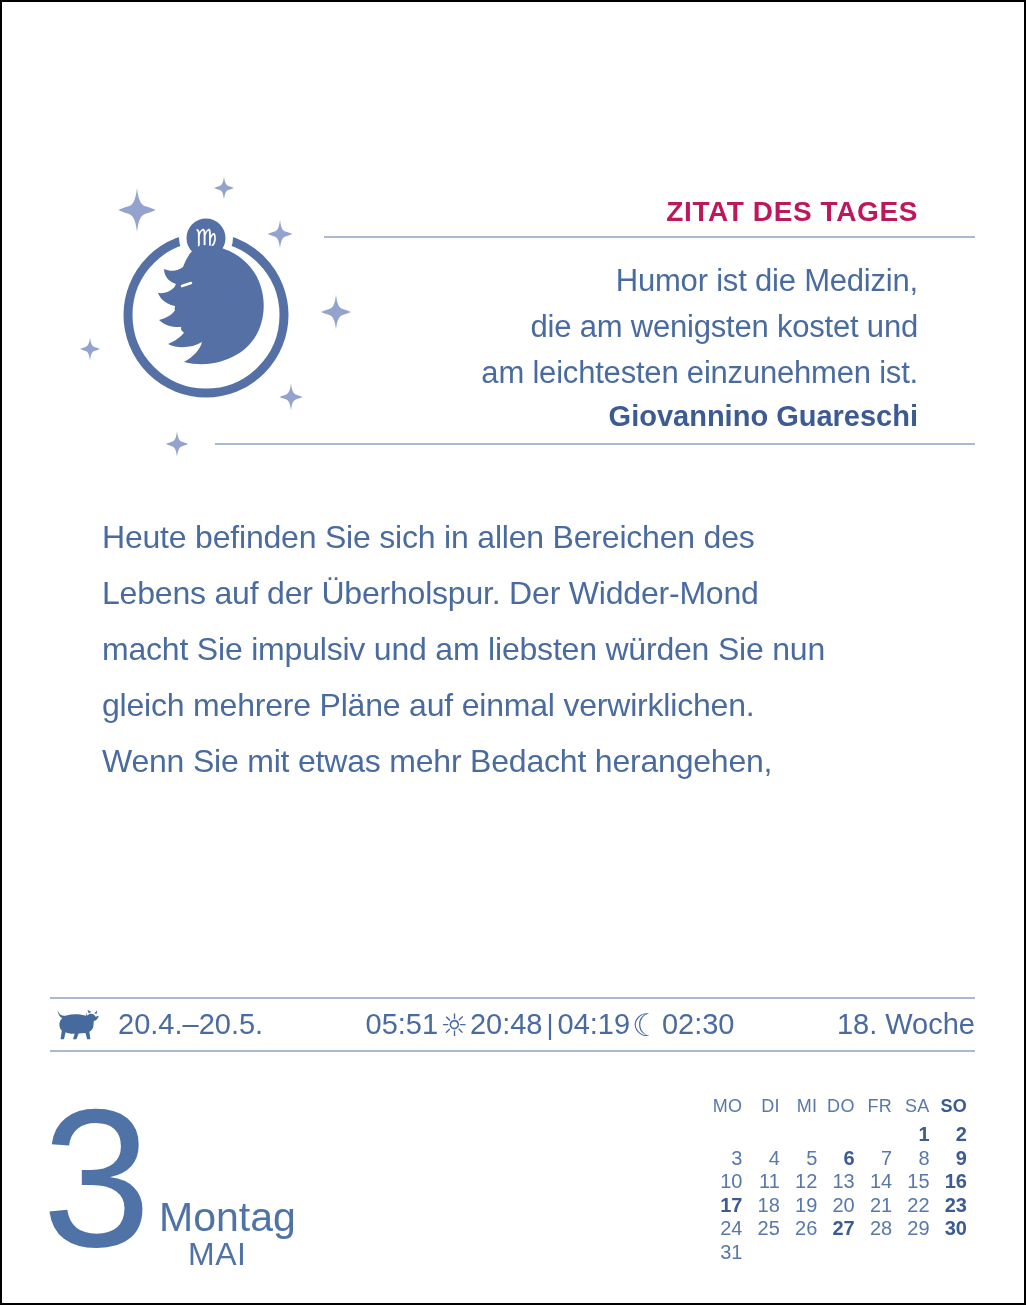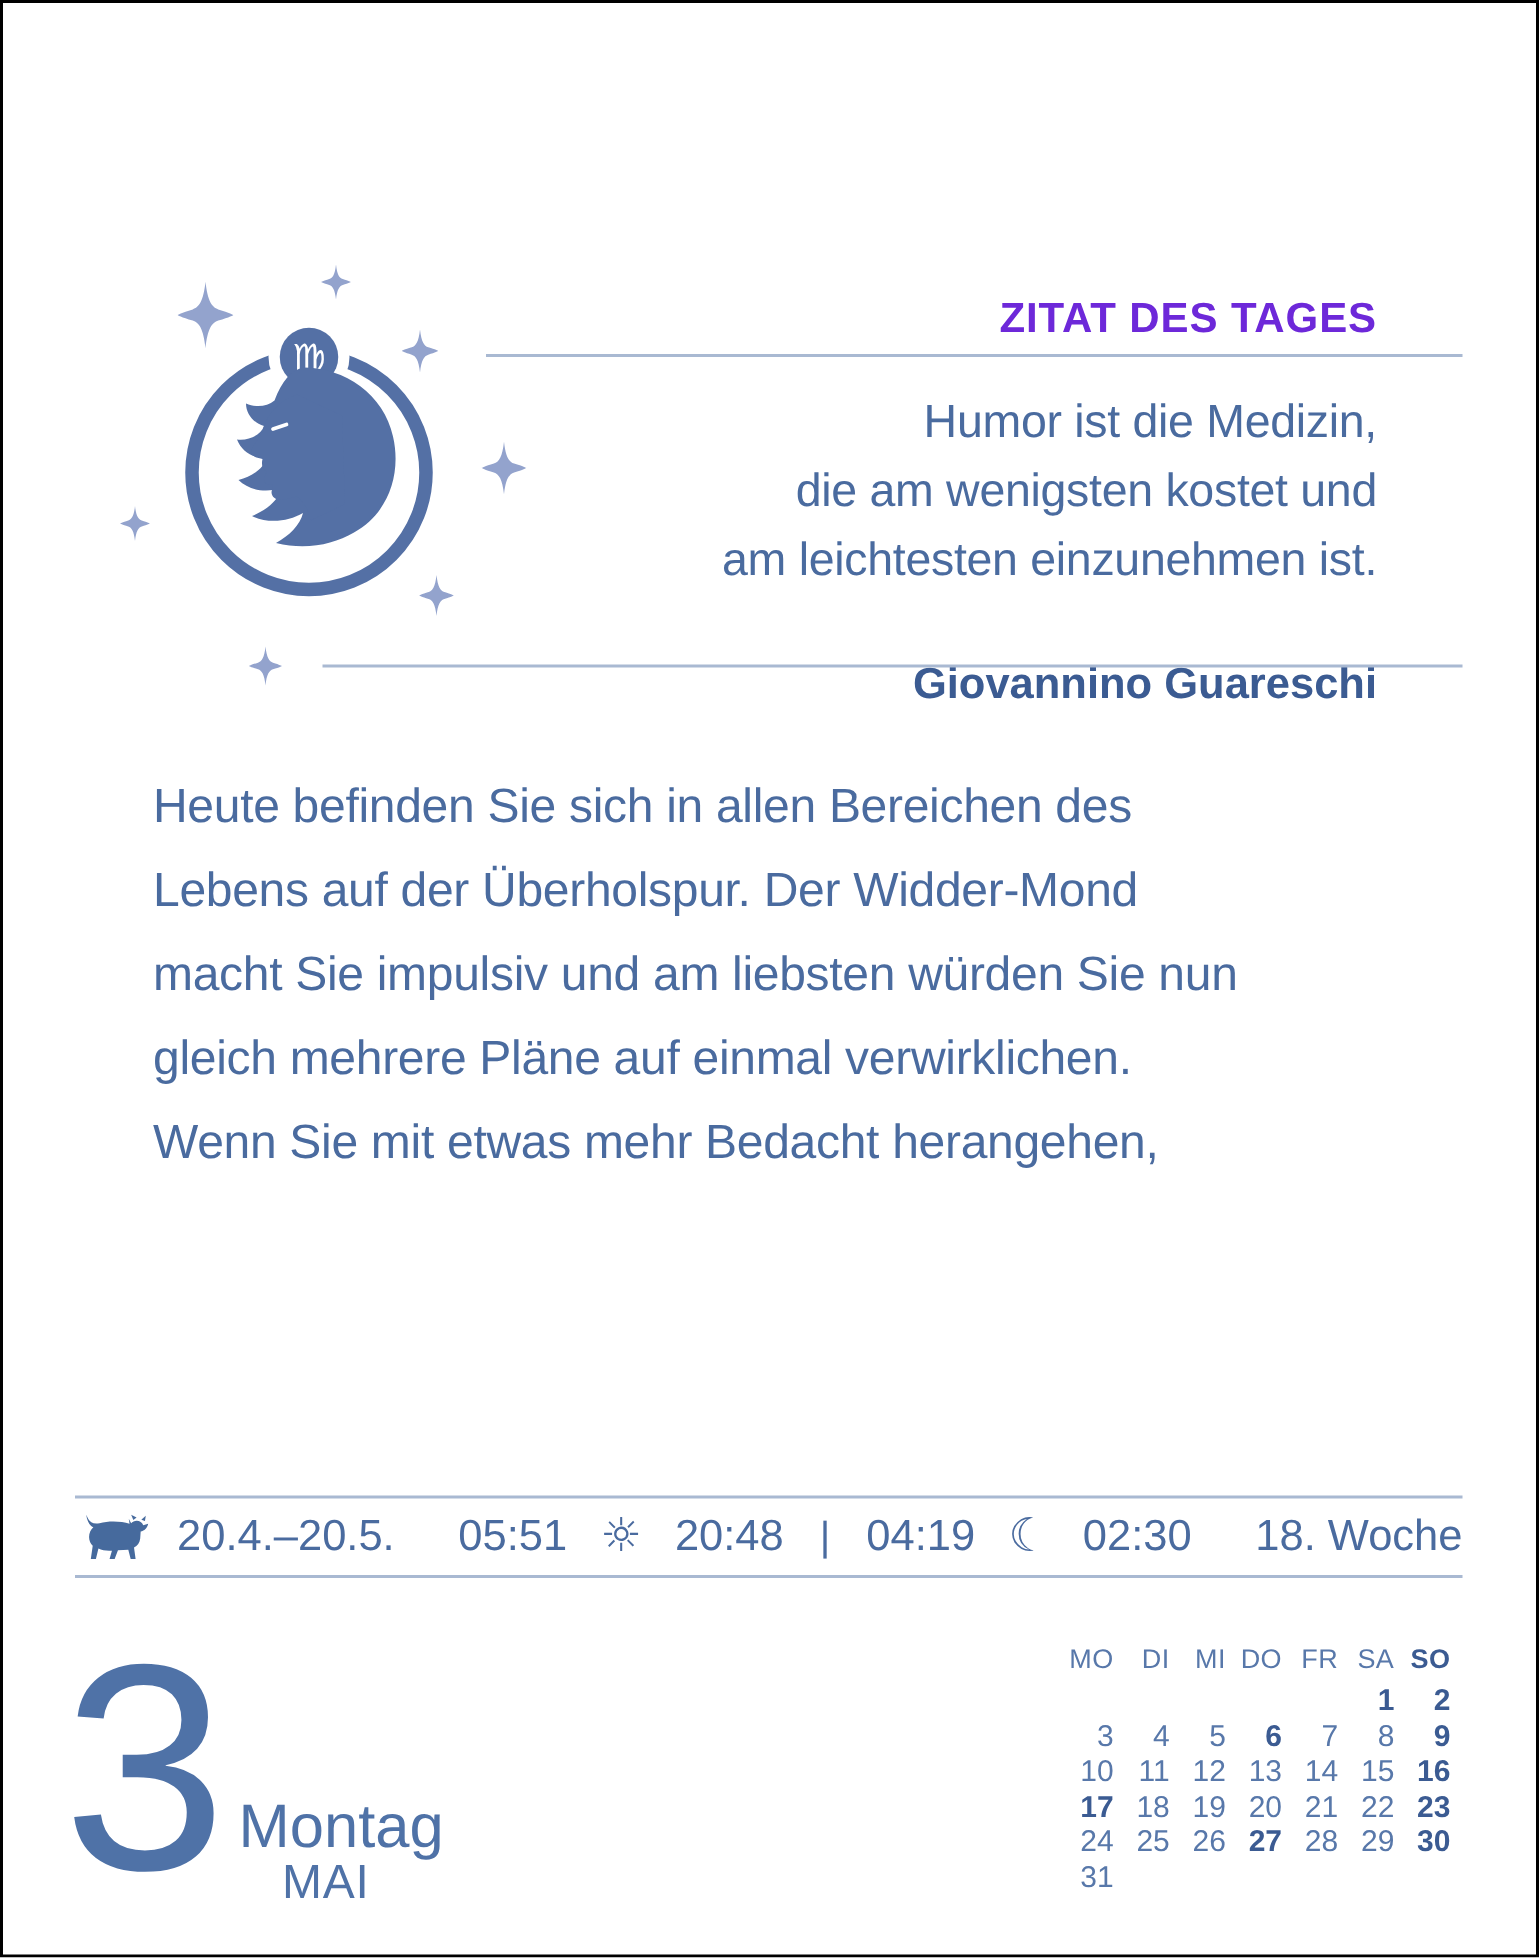--- a/index.html
+++ b/index.html
@@ -6,49 +6,49 @@
   .page{
     position:relative;width:1026px;height:1305px;box-sizing:border-box;
     border:2px solid #000;background:#fff;overflow:hidden;
     font-family:"Liberation Sans",sans-serif;
   }
   
   .emblem{position:absolute;left:52px;top:160px;width:300px;height:300px;}
   
   .quote-heading{
     position:absolute;top:194px;right:106px;margin:0;
-    font-size:28px;font-weight:700;letter-spacing:.6px;color:#6d28d9;white-space:nowrap;
+    font-size:28px;font-weight:700;letter-spacing:.6px;color:#be185d;white-space:nowrap;
   }
   .rule{position:absolute;height:2px;background:#a9b9d2;}
   .rule-top{top:234px;left:322px;right:49px;}
   .rule-quote-bottom{top:441px;left:213px;right:49px;}
   .quote-lines{
     position:absolute;top:256px;right:106px;text-align:right;
     font-size:31px;line-height:46px;color:#4a6b9f;white-space:nowrap;letter-spacing:-.2px;
   }
   .quote-author{
     position:absolute;top:398px;right:106px;text-align:right;
-    font-size:29px;font-weight:700;color:#3b5b92;white-space:nowrap;margin-top:40px;
+    font-size:29px;font-weight:700;color:#3b5b92;white-space:nowrap;
   }
   
   .horoscope{
     position:absolute;left:100px;top:507px;
     font-size:32px;line-height:56px;color:#4a6b9f;letter-spacing:-.2px;white-space:nowrap;
   }
   
   .rule-info-top{top:995px;left:48px;right:49px;}
   .rule-info-bottom{top:1048px;left:48px;right:49px;}
   .infobar{
     position:absolute;top:997px;left:48px;right:49px;height:50px;
     display:flex;align-items:center;justify-content:space-between;
     font-size:29px;color:#4a6b9f;white-space:nowrap;
   }
   .ib-left{display:flex;align-items:center;gap:16px;}
   .ib-left svg{display:block;}
-  .ib-center{display:flex;align-items:center;gap:22px;}
+  .ib-center{display:flex;align-items:flex-end;gap:2px;}
   .ib-center .icon{font-family:"DejaVu Sans",sans-serif;font-size:31px;line-height:1;}
   .ib-center .sep{padding:0 2px;color:#4a6b9f;font-size:27px;}
   
   .big-day{
     position:absolute;left:40px;top:1079px;
     font-size:196px;line-height:1;font-weight:300;color:#4f72a7;
   }
   .weekday{position:absolute;left:157px;top:1192px;font-size:41px;color:#4f72a7;}
   .month{position:absolute;left:157px;top:1234px;font-size:32px;color:#4f72a7;letter-spacing:.5px;margin-left:29px;}
   

